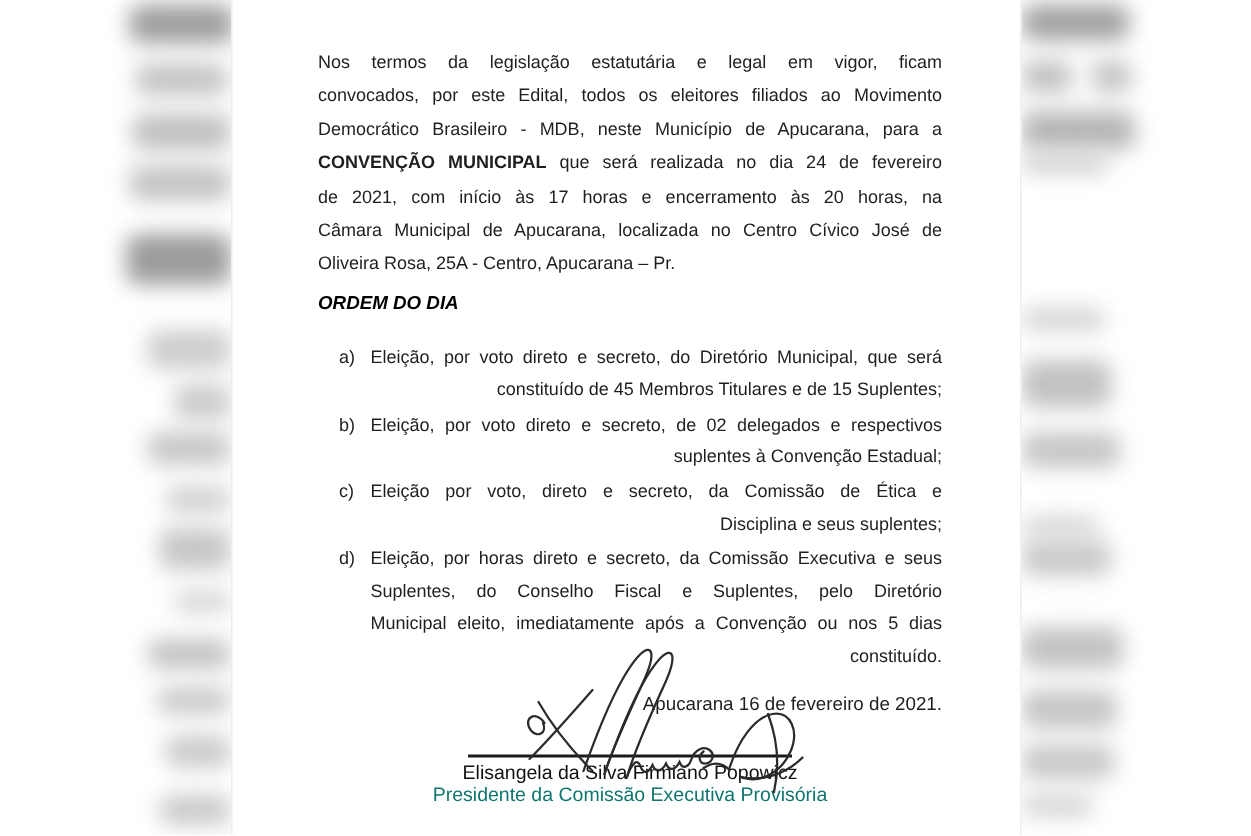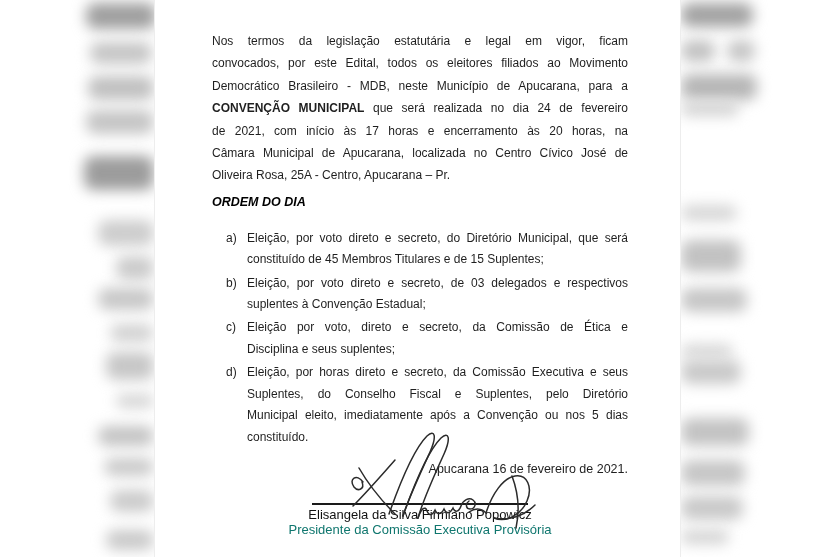--- a/index.html
+++ b/index.html
@@ -28,21 +28,21 @@
   }
   .intro{margin-top:21px;}
   .tline{font-size:12px;line-height:22.4px;}
   .j{text-align:justify;text-align-last:justify;}
   .last{text-align:left;}
   .order{margin-top:8px;font-weight:bold;font-size:12.5px;line-height:15px;color:#000;font-style:italic;}
   .items{margin-top:18px;padding-left:14px;}
   .item{display:flex;margin-bottom:2px;}
   .item .marker{flex:0 0 21px;font-size:12px;line-height:21.4px;}
   .item .body{flex:1;min-width:0;}
-  .item .tline{line-height:21.4px;}
+  .item .tline{line-height:21.4px;text-align:right;}
   .dateline{margin-top:14px;font-size:12.5px;line-height:15px;text-align:right;}
   .sigline{margin:26px auto 0;width:216px;height:0;border-top:2px solid #1a1a1a;}
   .signame{margin-top:3px;text-align:center;font-size:13px;line-height:14px;color:#111;}
   .sigrole{margin-top:1px;text-align:center;font-size:13px;line-height:14px;color:#0f766e;}
   .scribble{position:absolute;left:190px;top:426px;pointer-events:none;}
 </style>
 </head>
 <body>
 
 <div class="stage">
@@ -84,21 +84,21 @@
       <div class="item">
         <div class="marker">a)</div>
         <div class="body">
           <div class="tline j">Eleição, por voto direto e secreto, do Diretório Municipal, que será</div>
           <div class="tline last">constituído de 45 Membros Titulares e de 15 Suplentes;</div>
         </div>
       </div>
       <div class="item">
         <div class="marker">b)</div>
         <div class="body">
-          <div class="tline j">Eleição, por voto direto e secreto, de 03 delegados e respectivos</div>
+          <div class="tline j">Eleição, por voto direto e secreto, de 02 delegados e respectivos</div>
           <div class="tline last">suplentes à Convenção Estadual;</div>
         </div>
       </div>
       <div class="item">
         <div class="marker">c)</div>
         <div class="body">
           <div class="tline j">Eleição por voto, direto e secreto, da Comissão de Ética e</div>
           <div class="tline last">Disciplina e seus suplentes;</div>
         </div>
       </div>

